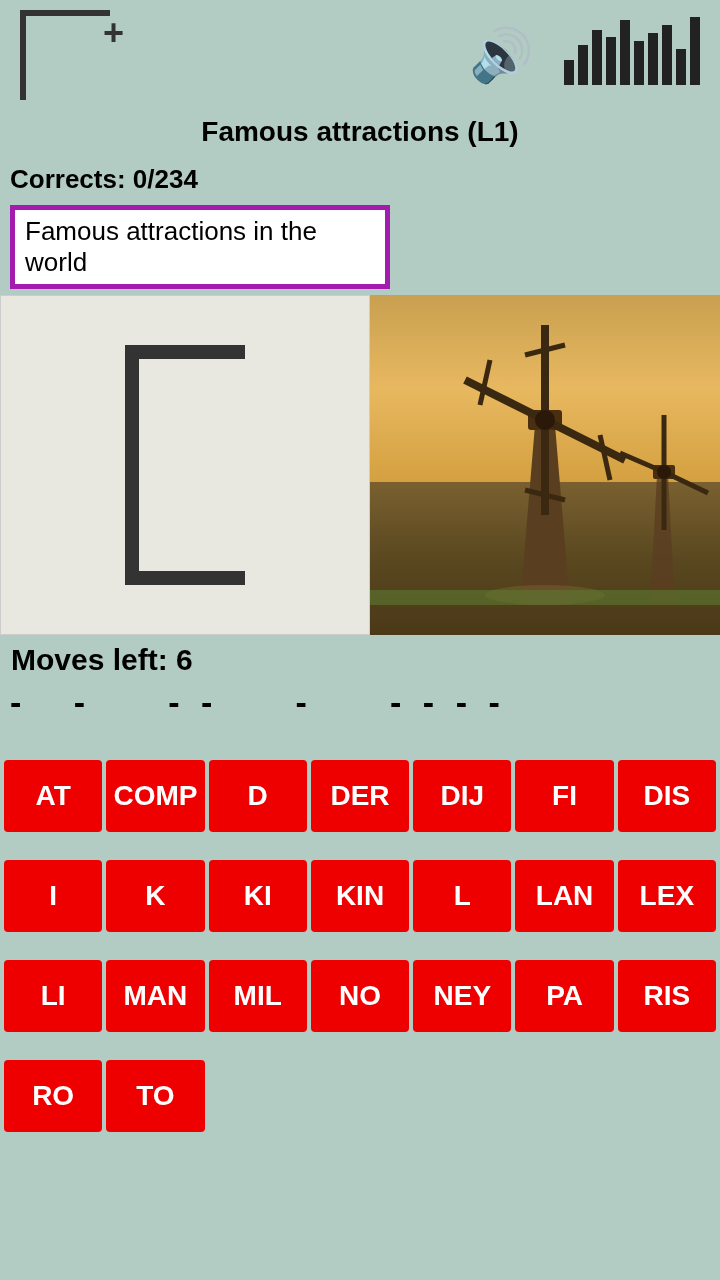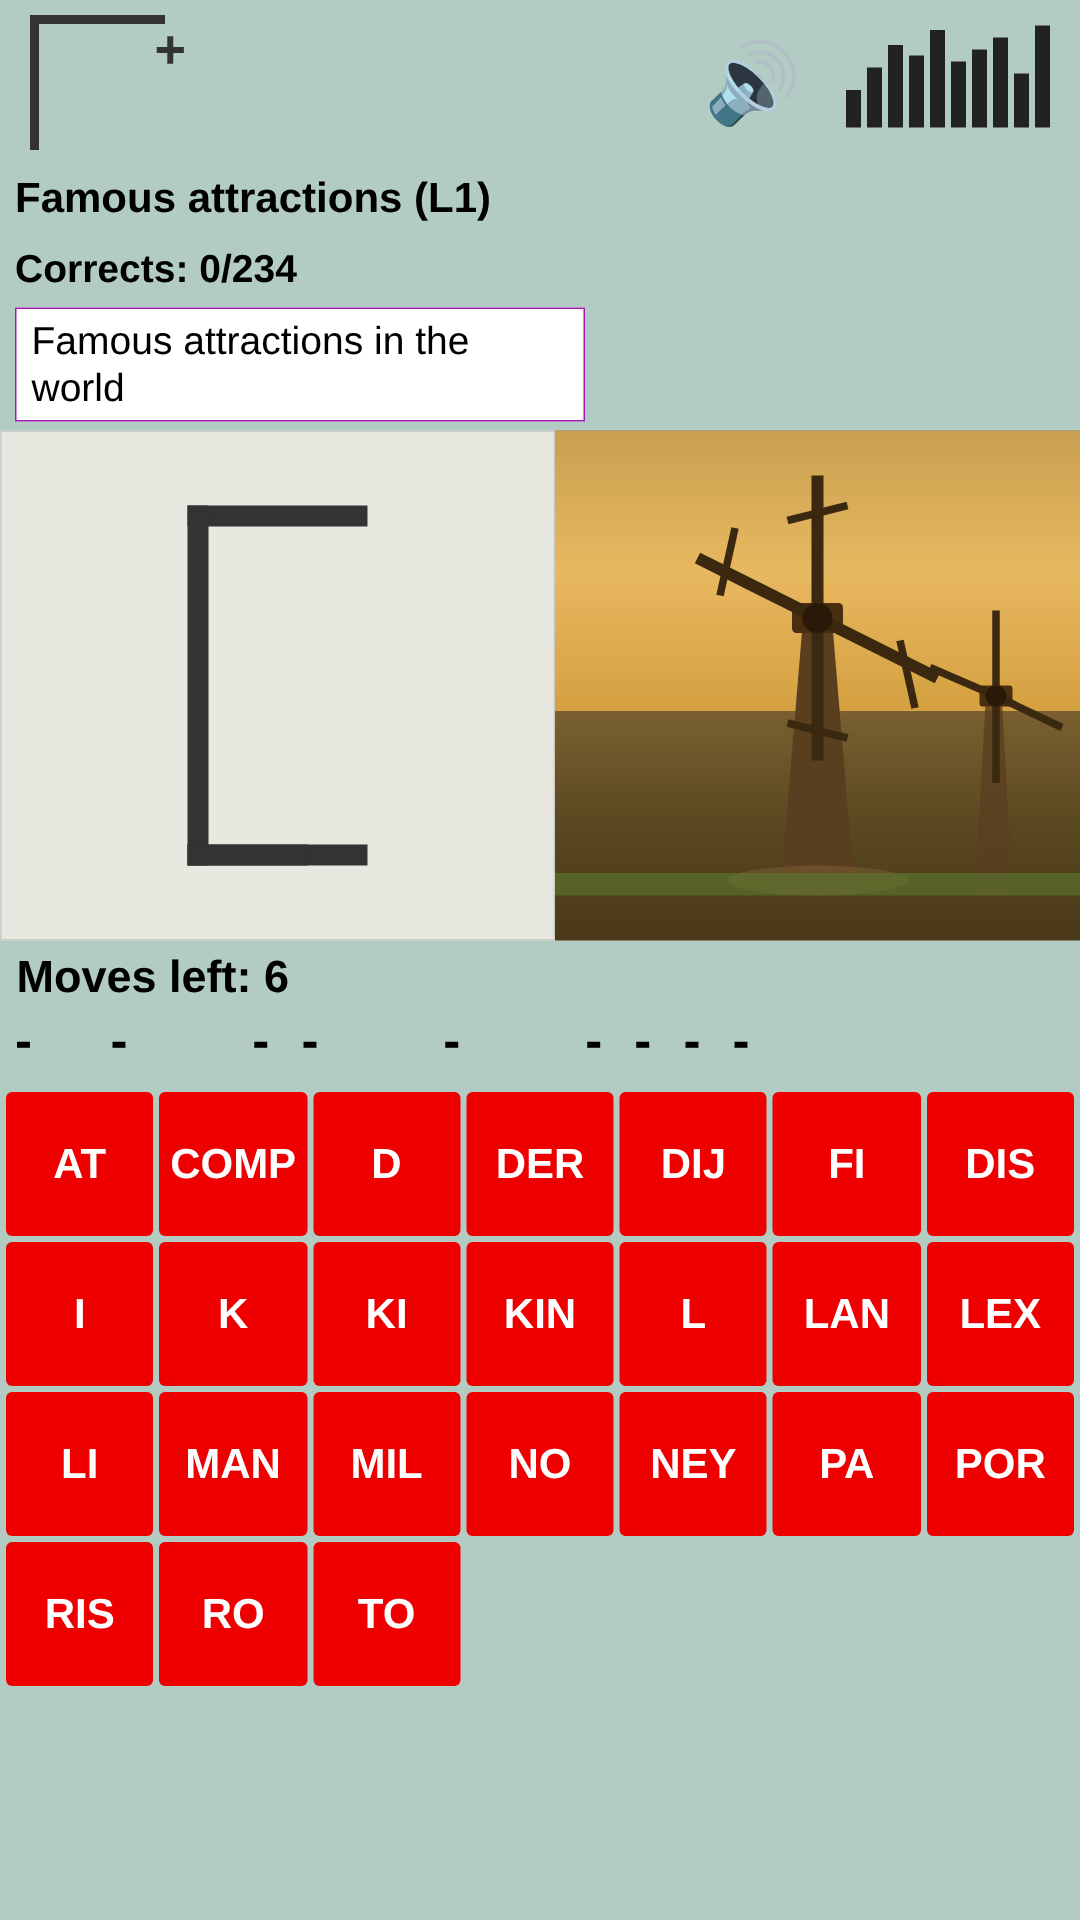--- a/index.html
+++ b/index.html
@@ -58,33 +58,34 @@
 
     
     #info {
       padding: 6px 10px 4px 10px;
       background: #b2ccc4;
     }
     #info .title {
       font-size: 28px;
       font-weight: bold;
       color: #000;
+      text-align: center;
     }
     #info .corrects {
       font-size: 26px;
       font-weight: bold;
       color: #000;
       margin-top: 16px;
     }
 
     
     #category {
       margin: 6px 10px;
       background: white;
-      border: 1px solid #a21caf;
+      border: 5px solid #a21caf;
       padding: 6px 10px;
       font-size: 26px;
       color: #000;
       display: inline-block;
       max-width: 380px;
     }
 
     
     #image-area {
       display: flex;
@@ -163,24 +164,25 @@
       gap: 4px;
       padding: 4px 4px;
       background: #b2ccc4;
     }
     .letter-tile {
       background: #e00;
       color: white;
       font-size: 28px;
       font-weight: bold;
       text-align: center;
-      padding: 32px 4px;
+      padding: 20px 4px;
       border-radius: 4px;
       cursor: pointer;
       user-select: none;
+      margin-top: 24px;
     }
   </style>
 </head>
 <body>
 
 
 
 
 <div id="header">
   <div class="logo">
@@ -275,21 +277,20 @@
     <div class="letter-tile">KIN</div>
     <div class="letter-tile">L</div>
     <div class="letter-tile">LAN</div>
     <div class="letter-tile">LEX</div>
     <div class="letter-tile">LI</div>
     <div class="letter-tile">MAN</div>
     <div class="letter-tile">MIL</div>
     <div class="letter-tile">NO</div>
     <div class="letter-tile">NEY</div>
     <div class="letter-tile">PA</div>
-    <div class="letter-tile">POR</div>
     <div class="letter-tile">RIS</div>
     <div class="letter-tile">RO</div>
     <div class="letter-tile">TO</div>
     <div class="letter-tile" style="background: transparent; visibility: hidden;"></div>
   </div>
 
 
 
 
 </body></html>

